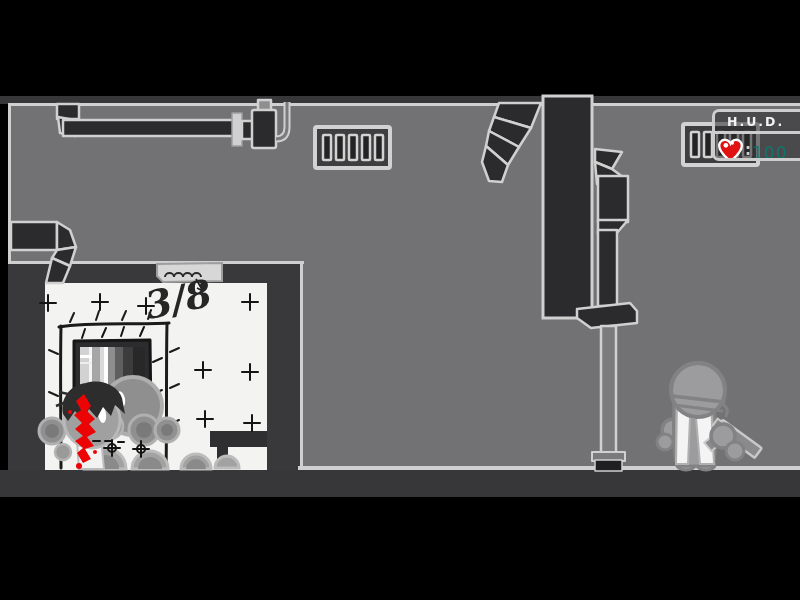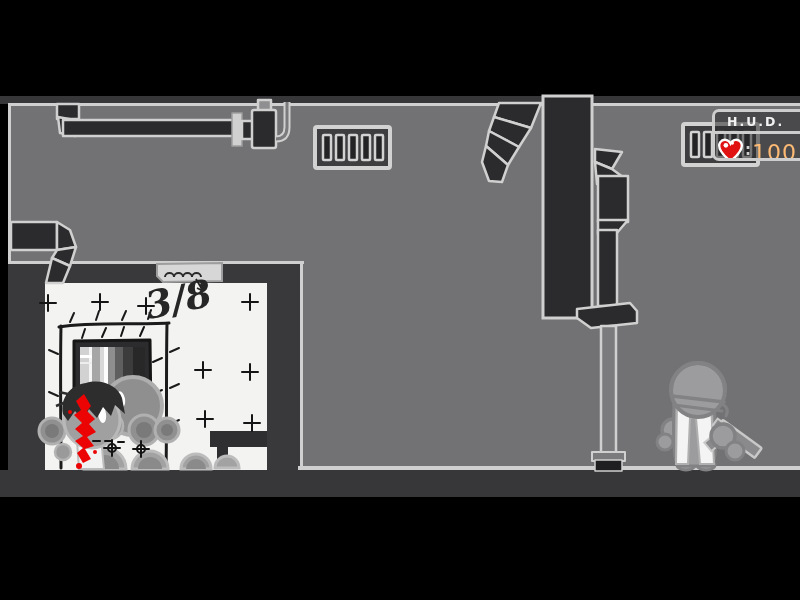--- a/index.html
+++ b/index.html
@@ -25,21 +25,21 @@
     font-size:38px;font-weight:bold;color:#262626;transform:rotate(-12deg);}
   
   #hud{left:712px;top:109px;width:100px;height:52px;border:3px solid #cdcdcd;border-radius:7px;
        background:rgba(42,42,44,0.55);overflow:hidden;box-sizing:border-box;}
   #hud-title{height:19px;line-height:19px;text-align:left;padding-left:12px;
        border-bottom:3px solid #cdcdcd;color:#f2f2f2;font-size:12.5px;font-weight:bold;
        letter-spacing:2px;}
   #hud-health-row{display:flex;align-items:center;height:27px;padding-left:1px;
        transform:translateY(2px);}
   #hud-health-row .sep{color:#cfcfcf;font-size:15px;font-weight:bold;margin:0 1px 0 0;}
-  #hud-health-value{color:#fdba74;font-size:22px;letter-spacing:1px;transform:translateY(3px);}
+  #hud-health-value{color:#0f766e;font-size:17px;letter-spacing:1px;transform:translateY(3px);}
 </style>
 </head>
 <body>
 
 <div id="stage">
 
   <div id="wall" class="abs"></div>
   <div id="band-top" class="abs"></div>
   <div id="ceiling-line" class="abs"></div>
   <div id="left-wall-line" class="abs"></div>

